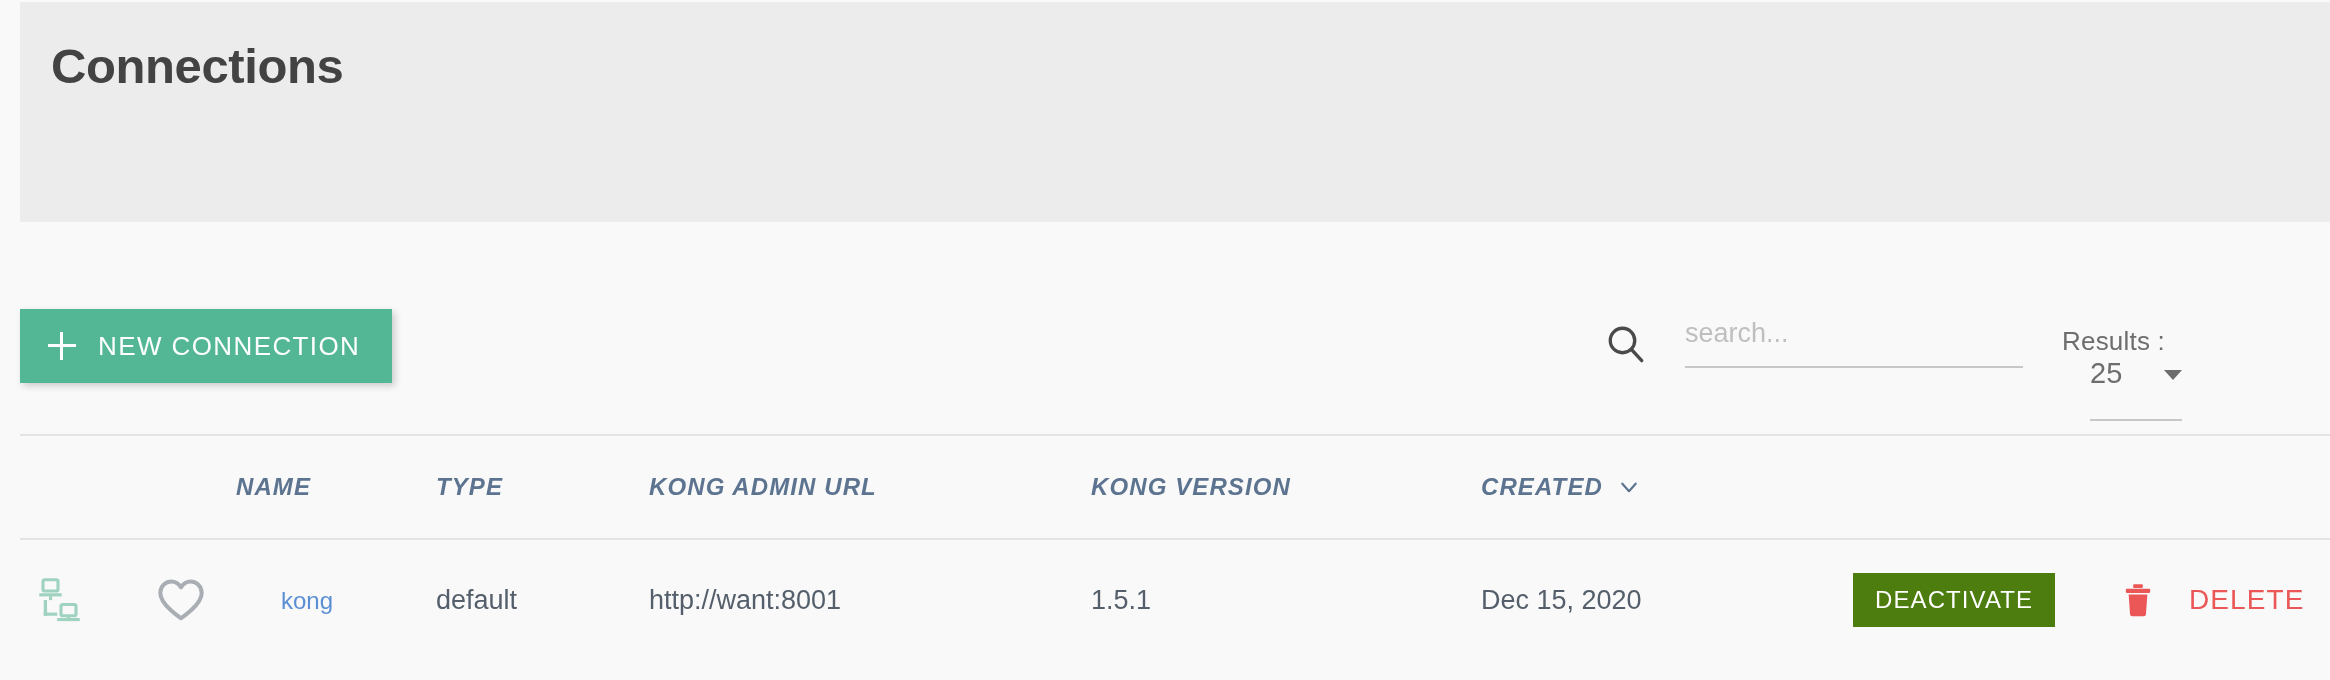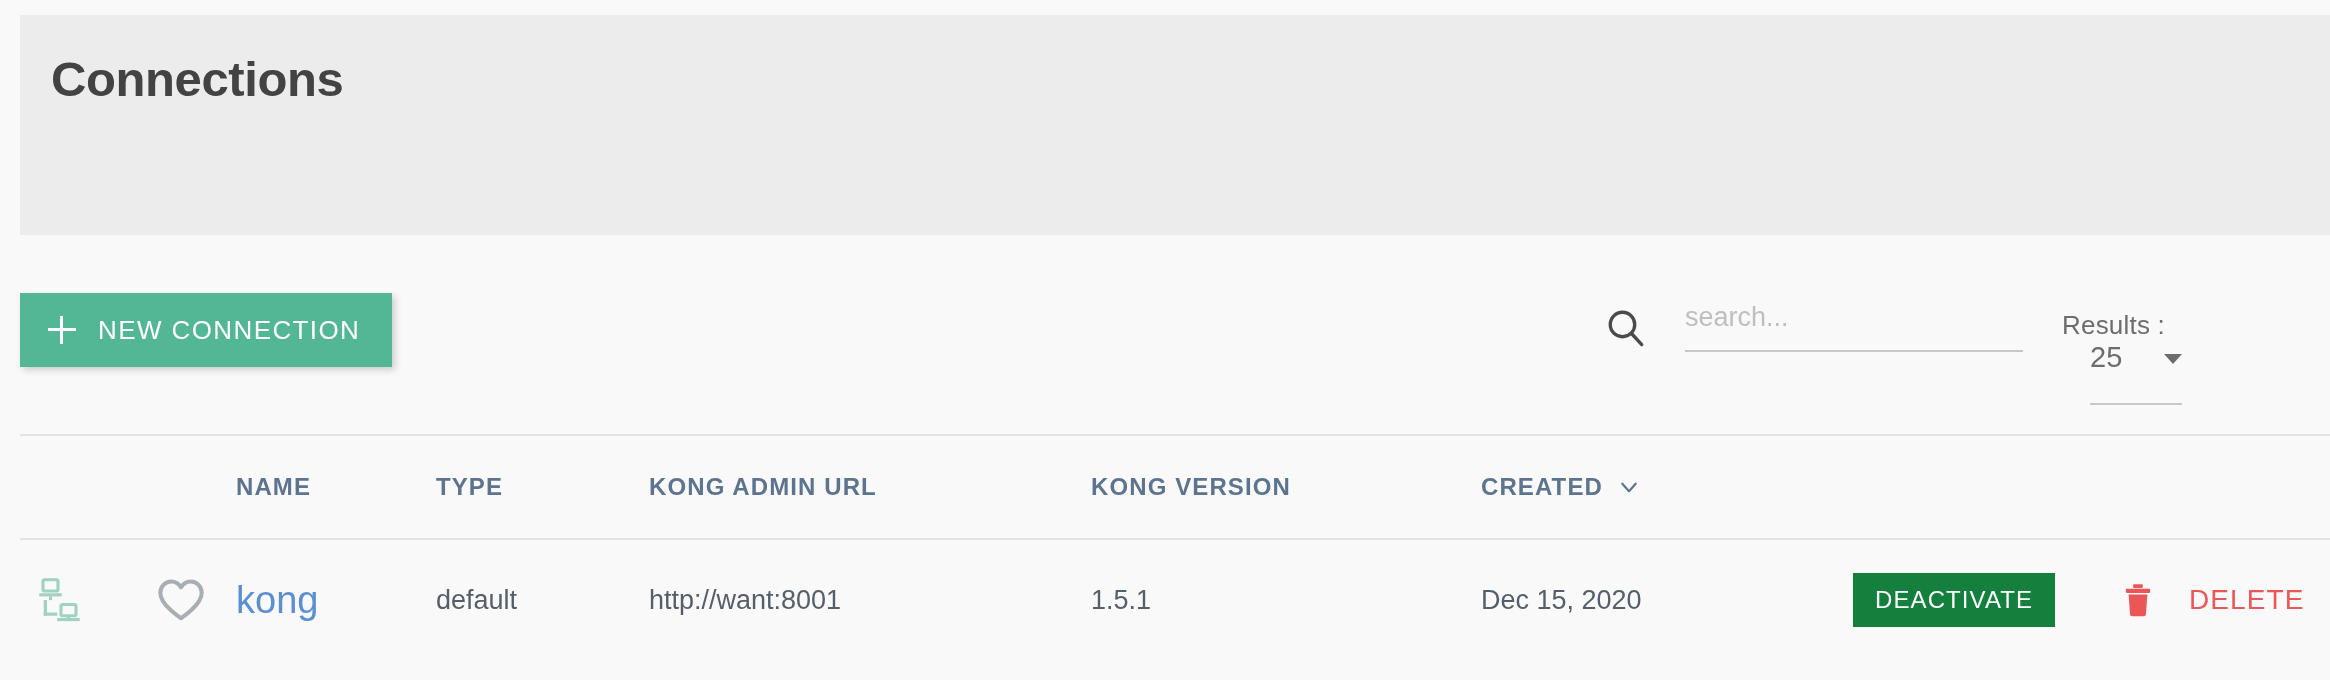--- a/index.html
+++ b/index.html
@@ -12,21 +12,21 @@
     background: #f9f9f9;
     font-family: "Liberation Sans", sans-serif;
     overflow: hidden;
     position: relative;
   }
 
   
   .page-header {
     position: absolute;
     left: 20px;
-    top: 15px;
+    top: 2px;
     right: 0;
     height: 220px;
     background: #ececec;
     box-sizing: border-box;
     padding: 40px 16px 0 31px;
   }
   .page-title {
     font-size: 49px;
     font-weight: bold;
     color: #434343;
@@ -40,21 +40,21 @@
     font-size: 24px;
     color: #adadad;
     font-weight: normal;
     letter-spacing: 0.1px;
   }
 
   
   .toolbar {
     position: absolute;
     left: 0;
-    top: 280px;
+    top: 296px;
     width: 2312px;
     height: 110px;
   }
   .new-connection-btn {
     position: absolute;
     left: 20px;
     top: 13px;
     height: 74px;
     padding: 0 32px 0 28px;
     background: #53b795;
@@ -161,21 +161,21 @@
     font-size: 24px;
     font-weight: bold;
     color: #5d7490;
     letter-spacing: 1.1px;
     padding: 0;
     height: 102px;
     vertical-align: middle;
     border-top: 2px solid #e4e4e4;
     border-bottom: 2px solid #e4e4e4;
   }
-  .th-inner { display: flex; align-items: center; gap: 16px; }
+  .th-inner { display: flex; align-items: center; gap: 16px; font-style: italic; }
   .sort-chevron {
     width: 20px; height: 20px;
     flex: none;
   }
   .data-table tbody td {
     padding: 0;
     height: 120px;
     vertical-align: middle;
     font-size: 27px;
     color: #545f6b;
@@ -190,26 +190,27 @@
   .col-created{ width: 372px; }
   .col-act1   { width: 270px; }
   .col-act2   { width: 207px; }
 
   .node-icon { width: 48px; height: 46px; margin-left: 14px; display:block; }
   .heart-icon { width: 50px; height: 46px; display: block; cursor: pointer; }
 
   .name-link {
     color: #5b8fd4;
     text-decoration: none;
-    font-size: 38px;
-    cursor: pointer;
+    font-size: 24px;
+    cursor: pointer;
+    margin-left: 45px;
   }
 
   .deactivate-btn {
-    background: #15803d;
+    background: #4d7c0f;
     color: #ffffff;
     border: none;
     font-family: "Liberation Sans", sans-serif;
     font-size: 24px;
     letter-spacing: 1.1px;
     padding: 0 22px;
     height: 54px;
     cursor: pointer;
   }
   .delete-btn {

